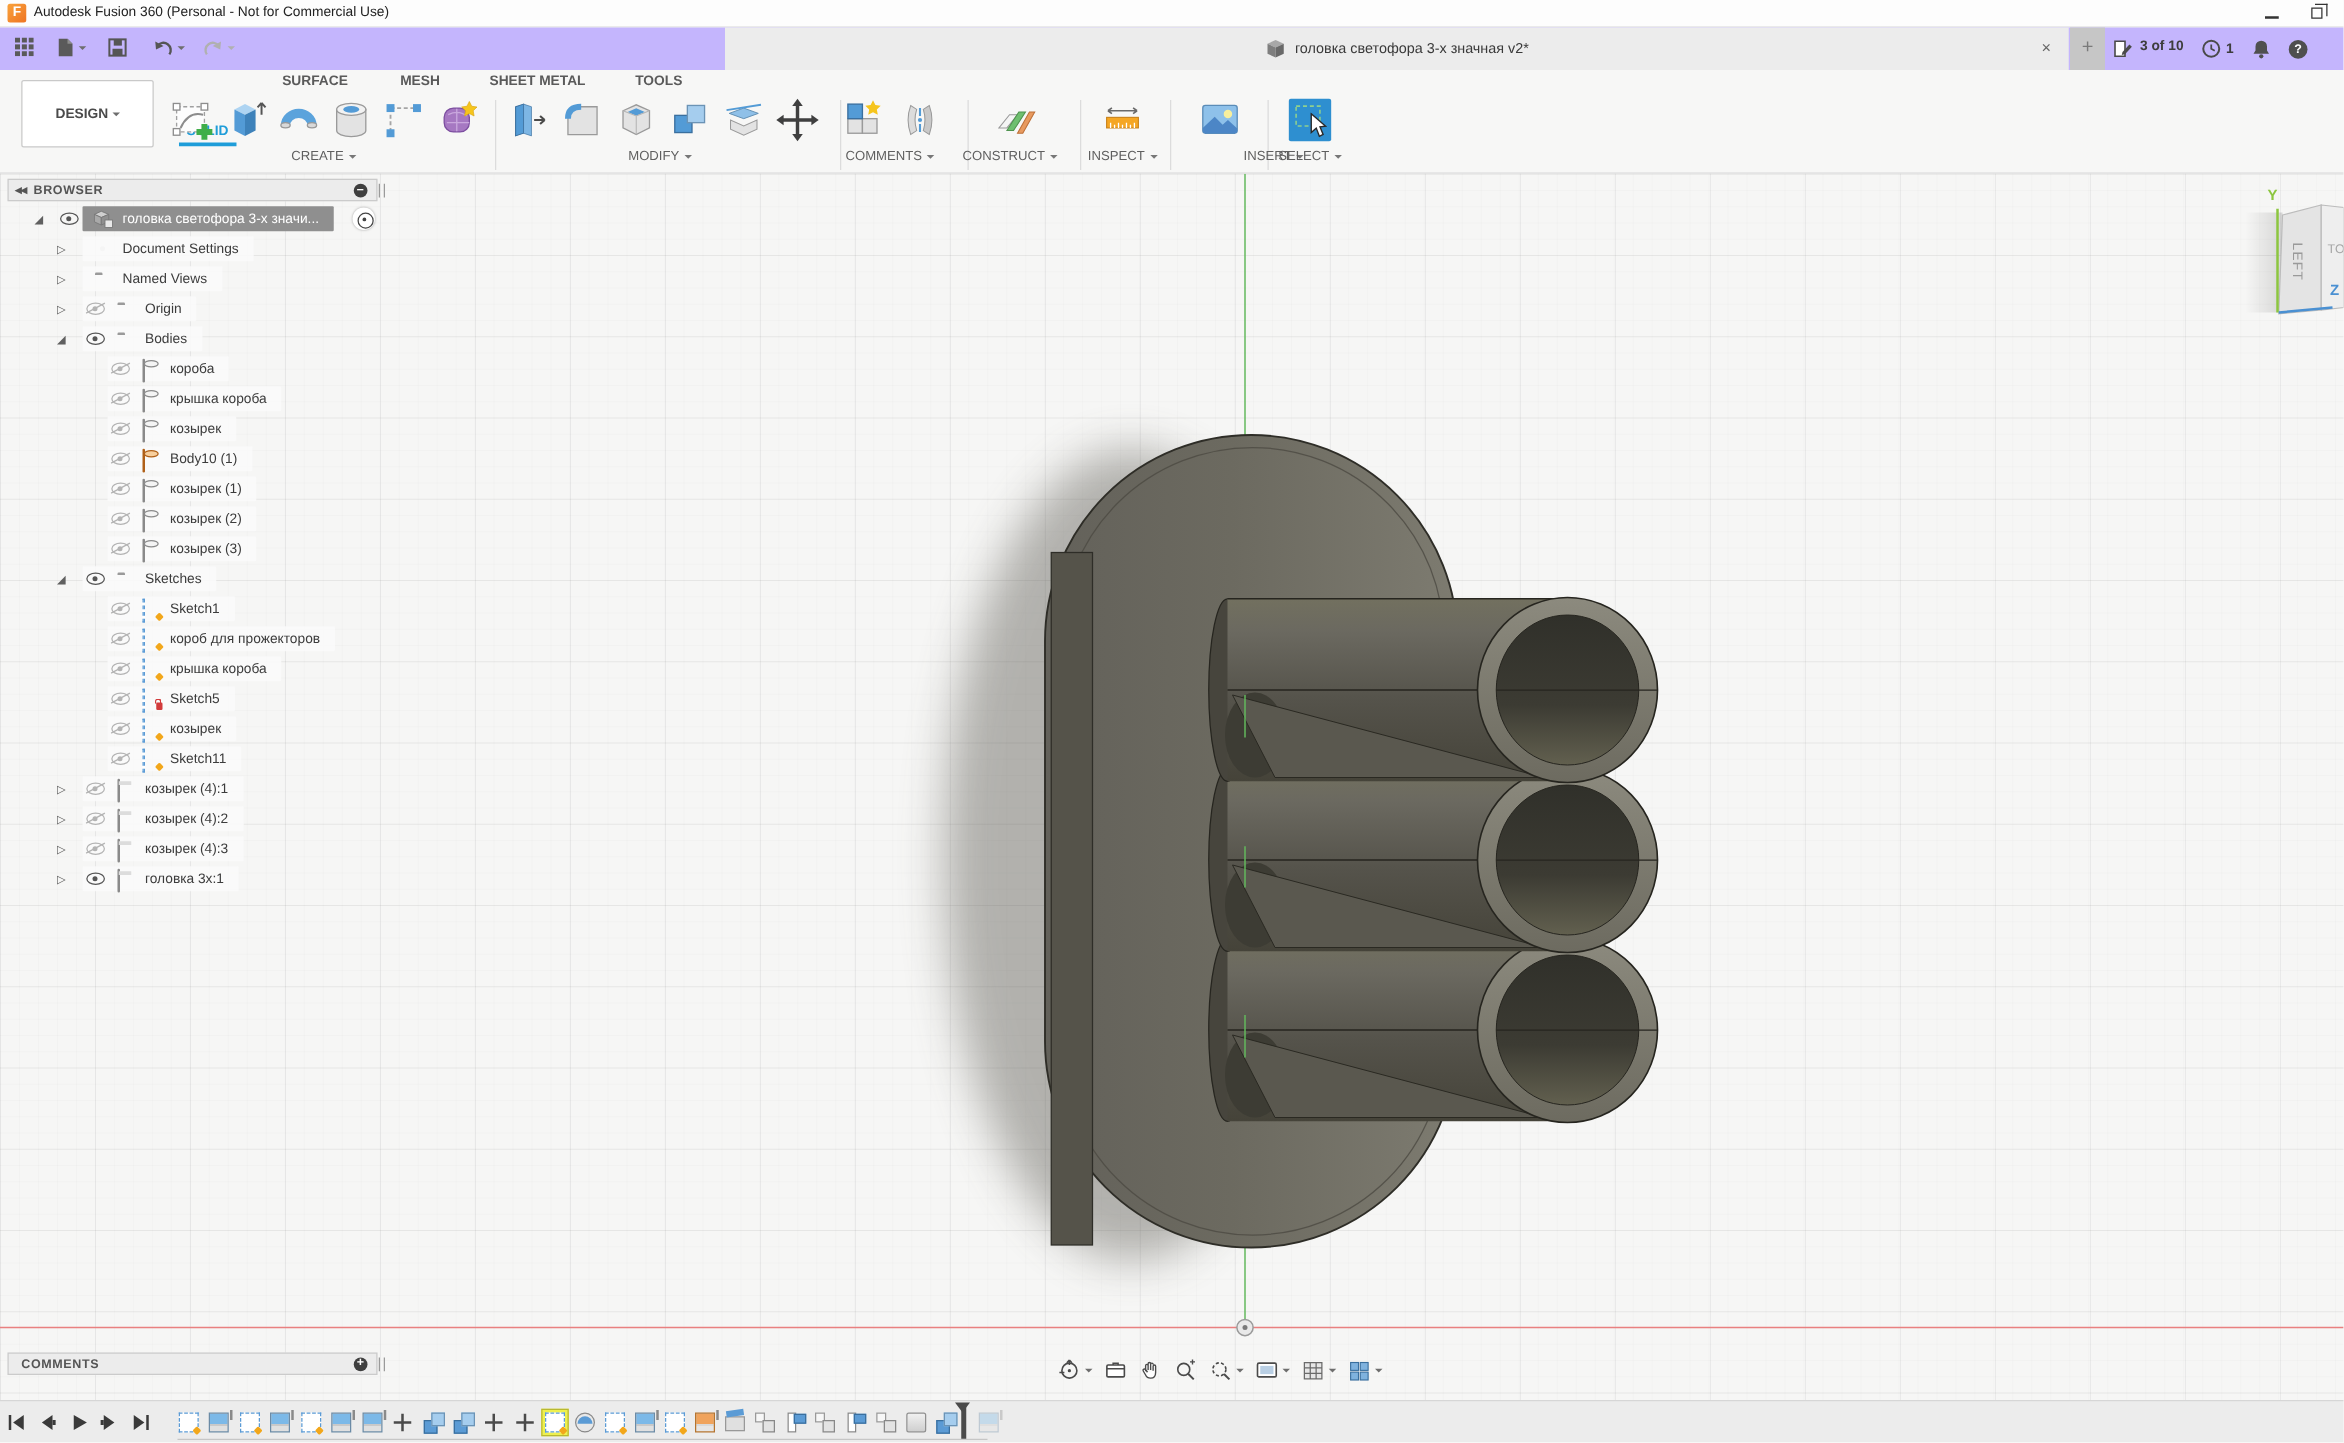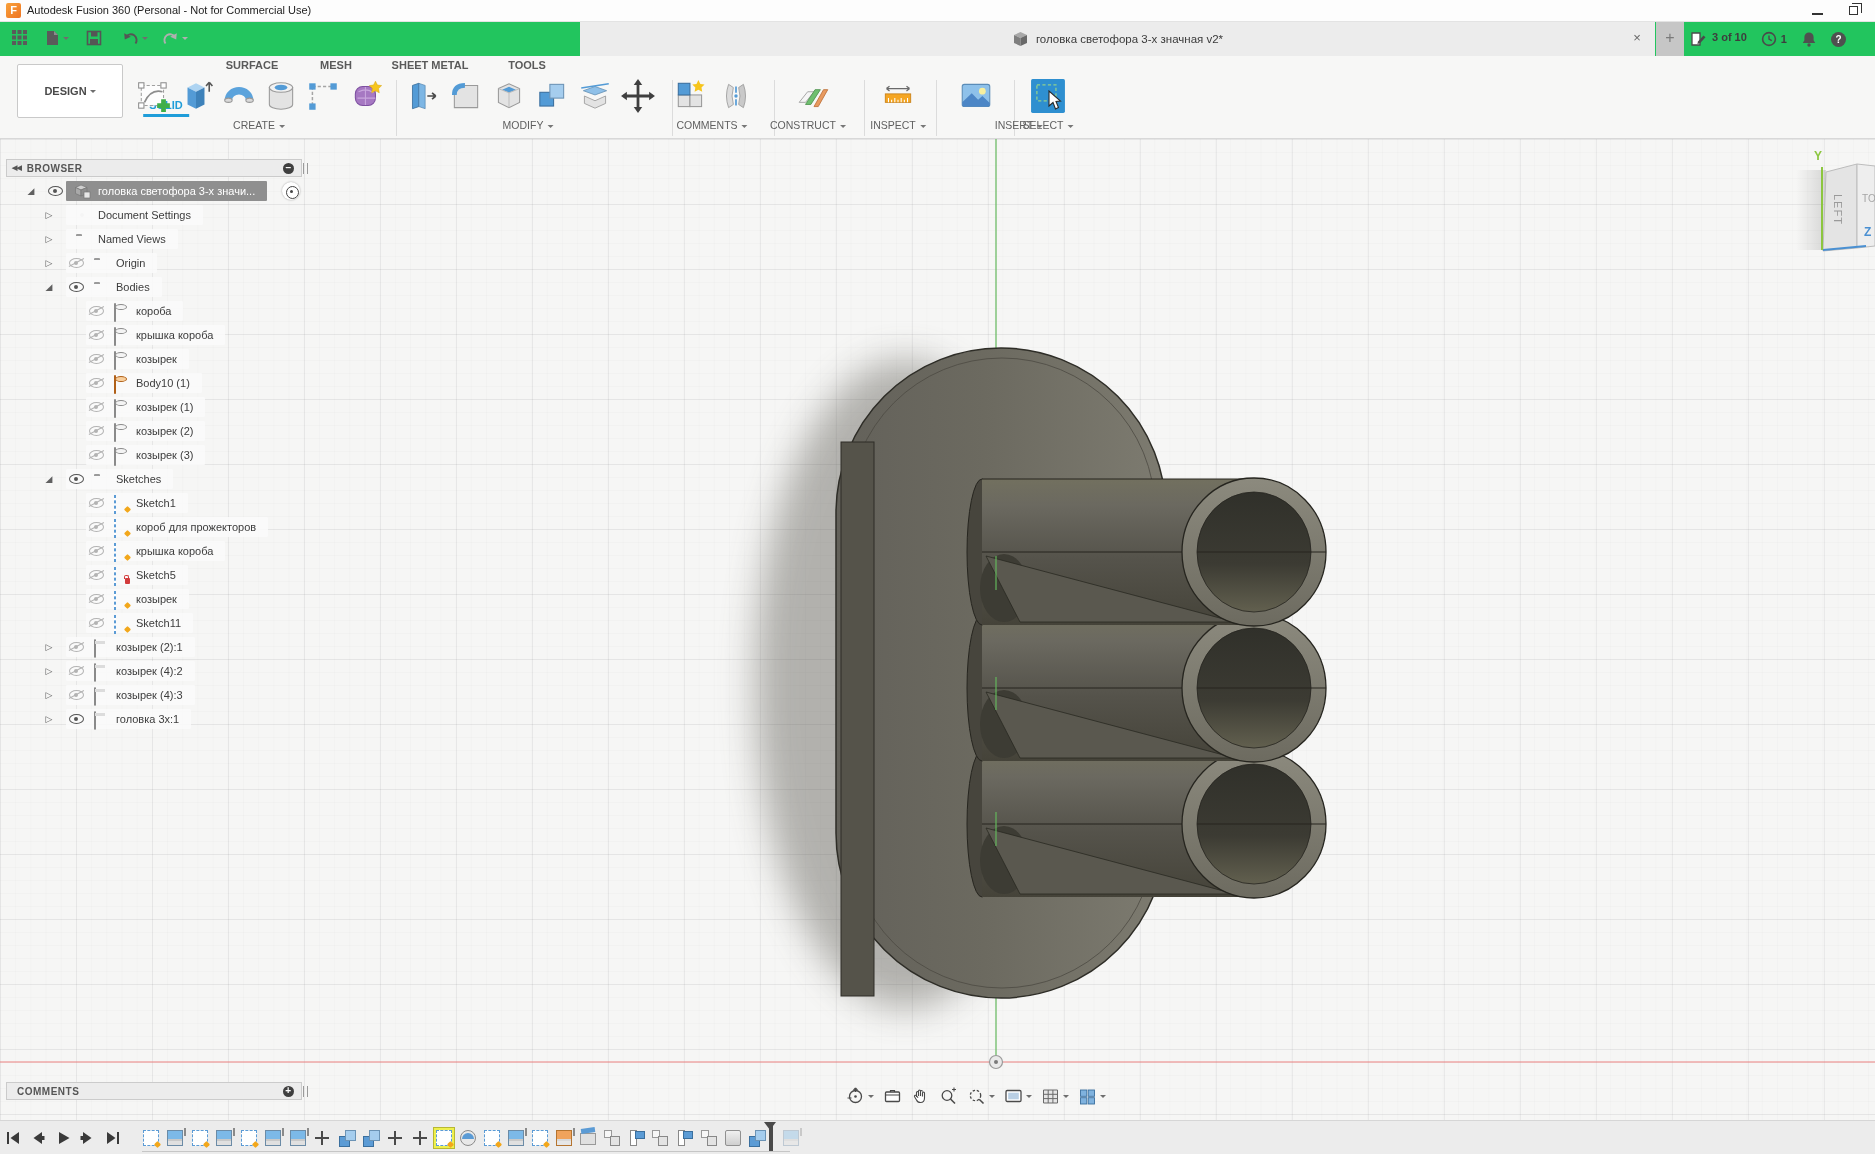--- a/index.html
+++ b/index.html
@@ -9,21 +9,21 @@
 
   
   .titlebar { position:absolute; left:0; top:0; width:1875px; height:22px; background:#fdfdfd; border-bottom:1px solid #e3e3e3; }
   .f-logo { position:absolute; left:6px; top:3px; width:15px; height:15px; background:linear-gradient(135deg,#f9a23c,#ee7422); border-radius:2px; color:#fff; font-size:11px; font-weight:bold; text-align:center; line-height:15px; }
   .app-title { position:absolute; left:27px; top:4px; font-size:11px; color:#222; }
   .win-min { position:absolute; left:1812px; top:13px; width:11px; height:2px; background:#333; }
   .win-restore { position:absolute; left:1849px; top:6px; width:9px; height:9px; border:1.4px solid #333; background:#fff; }
   .win-restore::before { content:""; position:absolute; left:1.5px; top:-4px; width:9px; height:9px; border:1.4px solid #333; border-bottom:none; border-left:none; }
 
   
-  .strip { position:absolute; left:0; top:22px; width:1875px; height:34px; background:#22c55e; }
+  .strip { position:absolute; left:0; top:22px; width:1875px; height:34px; background:#c4b5fd; }
   .strip .doc-tab { position:absolute; left:580px; top:0; width:1075px; height:34px; background:#ececec; }
   .doc-tab-inner { position:absolute; left:0; top:0; width:100%; height:100%; display:flex; align-items:center; justify-content:center; gap:7px; }
   .doc-title { font-size:11.5px; color:#3a3a3a; }
   .tab-close { position:absolute; right:10px; top:8px; font-size:13px; color:#666; width:16px; text-align:center; cursor:default; }
   .newtab { position:absolute; left:1656px; top:0; width:28px; height:34px; background:#c6c6c6; color:#7a7a7a; font-size:16px; text-align:center; line-height:32px; }
   .qa { position:absolute; top:8px; display:flex; align-items:center; }
   .caret { display:inline-block; width:0; height:0; border:3.5px solid transparent; border-top-color:#6e6e6e; margin-left:3px; position:relative; top:2px; }
   .caret.dis { border-top-color:#b0b0b0; }
   .strip-right { position:absolute; left:1690px; top:0; height:34px; display:flex; align-items:center; gap:14px; }
   .ver-text { font-size:11px; color:#3d3d3d; font-weight:bold; }
@@ -46,21 +46,21 @@
   .canvas { position:absolute; left:0; top:139px; width:1875px; height:981px; background-color:#f6f6f5;
     background-image:
       linear-gradient(to right, rgba(0,0,0,0.015) 1px, transparent 1px),
       linear-gradient(to bottom, rgba(0,0,0,0.015) 1px, transparent 1px),
       linear-gradient(to right, rgba(0,0,0,0.05) 1px, transparent 1px),
       linear-gradient(to bottom, rgba(0,0,0,0.05) 1px, transparent 1px);
     background-size:15.2px 100%, 100% 13px, 76px 100%, 100% 65px; }
   .model-svg { position:absolute; left:0; top:0; }
 
   
-  .browser { position:absolute; left:6px; top:4px; width:296px;margin-top:16px; }
+  .browser { position:absolute; left:6px; top:4px; width:296px; }
   .panel-head { position:relative; height:18px; background:#ececec; border:1px solid #cbcbcb; display:flex; align-items:center; font-size:10px; font-weight:bold; color:#555; letter-spacing:.5px; }
   .panel-head .dbl { font-size:7px; color:#555; margin:0 6px 0 5px; letter-spacing:-1px; }
   .circ-btn { position:absolute; right:7px; top:3px; width:11px; height:11px; border-radius:50%; background:#3f3f3f; color:#fff; font-size:10px; line-height:10px; text-align:center; font-weight:bold; }
   .grip { position:absolute; right:-7px; top:3px; width:5px; height:11px; border-left:1.5px solid #9a9a9a; border-right:1.5px solid #9a9a9a; }
   .tree { margin-top:2px; }
   .brow { position:relative; height:24px; display:flex; align-items:center; }
   .chip { display:flex; align-items:center; background:rgba(250,250,250,0.92); height:20px; padding:0 12px 0 3px; border-radius:1px; }
   .chip.sel { background:#8f8f8f; }
   .chip.sel .lbl { color:#fff; }
   .lbl { font-size:11px; color:#3c3c3c; margin-left:8px; white-space:nowrap; }
@@ -636,21 +636,21 @@
           <span class="lbl">Sketch11</span>
             </span>
         </div>
 
         <div class="brow pl1">
           <span class="tri c"></span>
             <span class="sp"></span>
           <span class="chip">
               <span class="eye off"></span>
           <span class="ticon"><span class="ic-comp"></span></span>
-          <span class="lbl">козырек (2):1</span>
+          <span class="lbl">козырек (4):1</span>
             </span>
         </div>
         <div class="brow pl1">
           <span class="tri c"></span>
             <span class="sp"></span>
           <span class="chip">
               <span class="eye off"></span>
           <span class="ticon"><span class="ic-comp"></span></span>
           <span class="lbl">козырек (4):2</span>
             </span>

